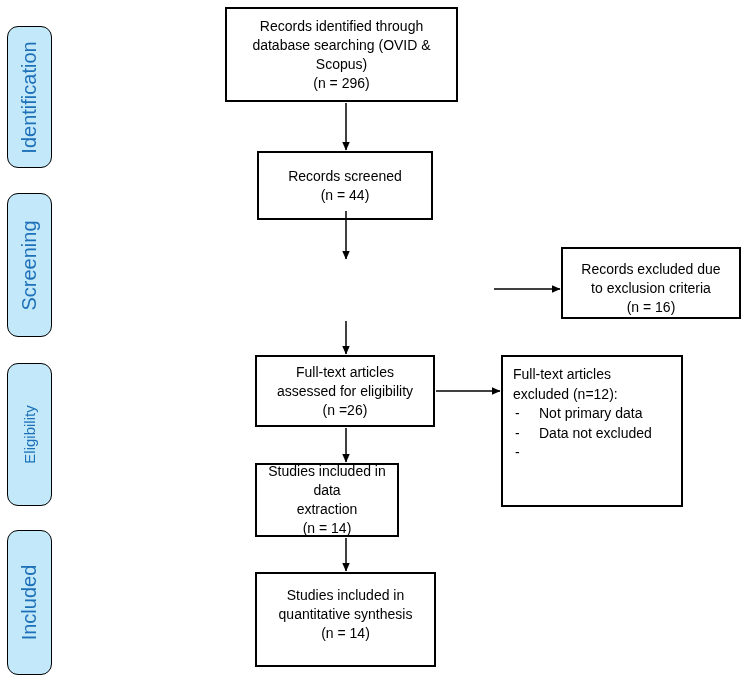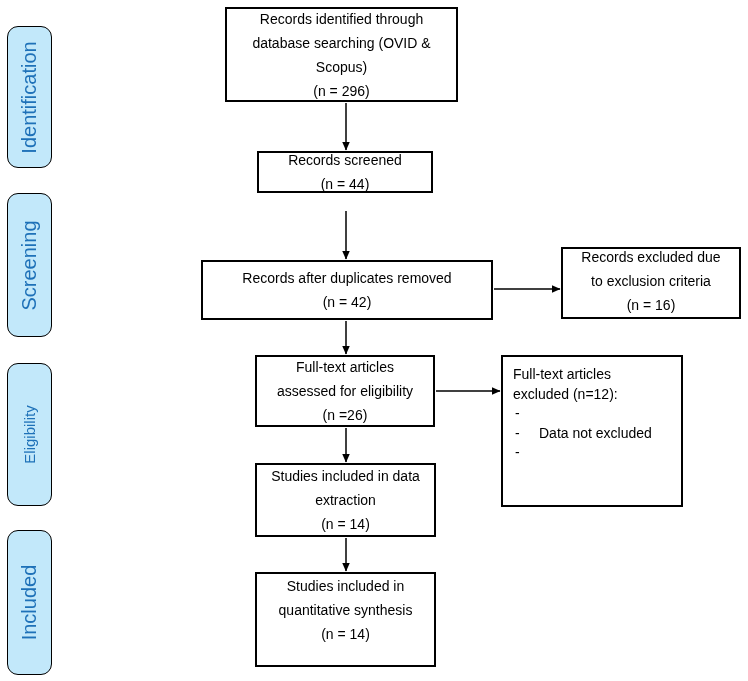--- a/index.html
+++ b/index.html
@@ -36,26 +36,26 @@
     font-size:20px;
   }
   .stage.small span{font-size:15px;}
   
   .box{
     position:absolute;
     background:var(--box-fill);
     border:2px solid var(--box-border);
     box-sizing:border-box;
     color:var(--box-text);
-    font-size:14px;line-height:24px;
+    font-size:14px;line-height:19px;
     display:flex;align-items:center;justify-content:center;
     text-align:center;
   }
   .box .box-text{white-space:pre-line;}
-  .box.top-align{align-items:flex-start;}
+  .box.top-align{align-items:flex-start;padding-top:12px;}
   .box.left-align{
     display:block;text-align:left;
     padding:8px 6px 8px 10px;
     line-height:19.5px;
   }
   .box.left-align .intro{white-space:pre-line;}
   .bullet-row{display:flex;}
   .bullet-row .dash{width:26px;flex:0 0 26px;padding-left:2px;box-sizing:border-box;}
   .bullet-row .bullet-text{flex:1;}
   svg.arrows{position:absolute;left:0;top:0;pointer-events:none;}
@@ -79,37 +79,33 @@
     <span>Included</span>
   </div>
 
   <div class="box" style="left:225px;top:7px;width:233px;height:95px;">
     <span class="box-text">Records identified through
 database searching (OVID &amp;
 Scopus)
 (n = 296)</span>
   </div>
 
-  <div class="box" style="left:257px;top:151px;width:176px;height:42px;align-items:center;">
+  <div class="box" style="left:257px;top:151px;width:176px;height:69px;align-items:center;">
     <span class="box-text">Records screened
 (n = 44)</span>
   </div>
 
-  <div class="box" style="left:201px;top:260px;width:292px;height:60px;">
-    <span class="box-text">Records after duplicates removed
-(n = 42)</span>
-  </div>
 
   <div class="box" style="left:255px;top:355px;width:180px;height:72px;">
     <span class="box-text">Full-text articles
 assessed for eligibility
 (n =26)</span>
   </div>
 
-  <div class="box" style="left:255px;top:463px;width:181px;height:74px;">
+  <div class="box" style="left:255px;top:463px;width:144px;height:74px;">
     <span class="box-text">Studies included in data
 extraction
 (n = 14)</span>
   </div>
 
   <div class="box top-align" style="left:255px;top:572px;width:181px;height:95px;">
     <span class="box-text">Studies included in
 quantitative synthesis
 (n = 14)</span>
   </div>
@@ -118,20 +114,21 @@
     <span class="box-text">Records excluded due
 to exclusion criteria
 (n = 16)</span>
   </div>
 
   <div class="box left-align" style="left:501px;top:355px;width:182px;height:152px;">
     <div class="intro">Full-text articles
 excluded (n=12):</div>
     <div class="bullet-row">
       <span class="dash">-</span>
+      <span class="bullet-text">Not primary data</span>
     </div>
     <div class="bullet-row">
       <span class="dash">-</span>
       <span class="bullet-text">Data not excluded</span>
     </div>
     <div class="bullet-row">
       <span class="dash">-</span>
     </div>
   </div>
 

